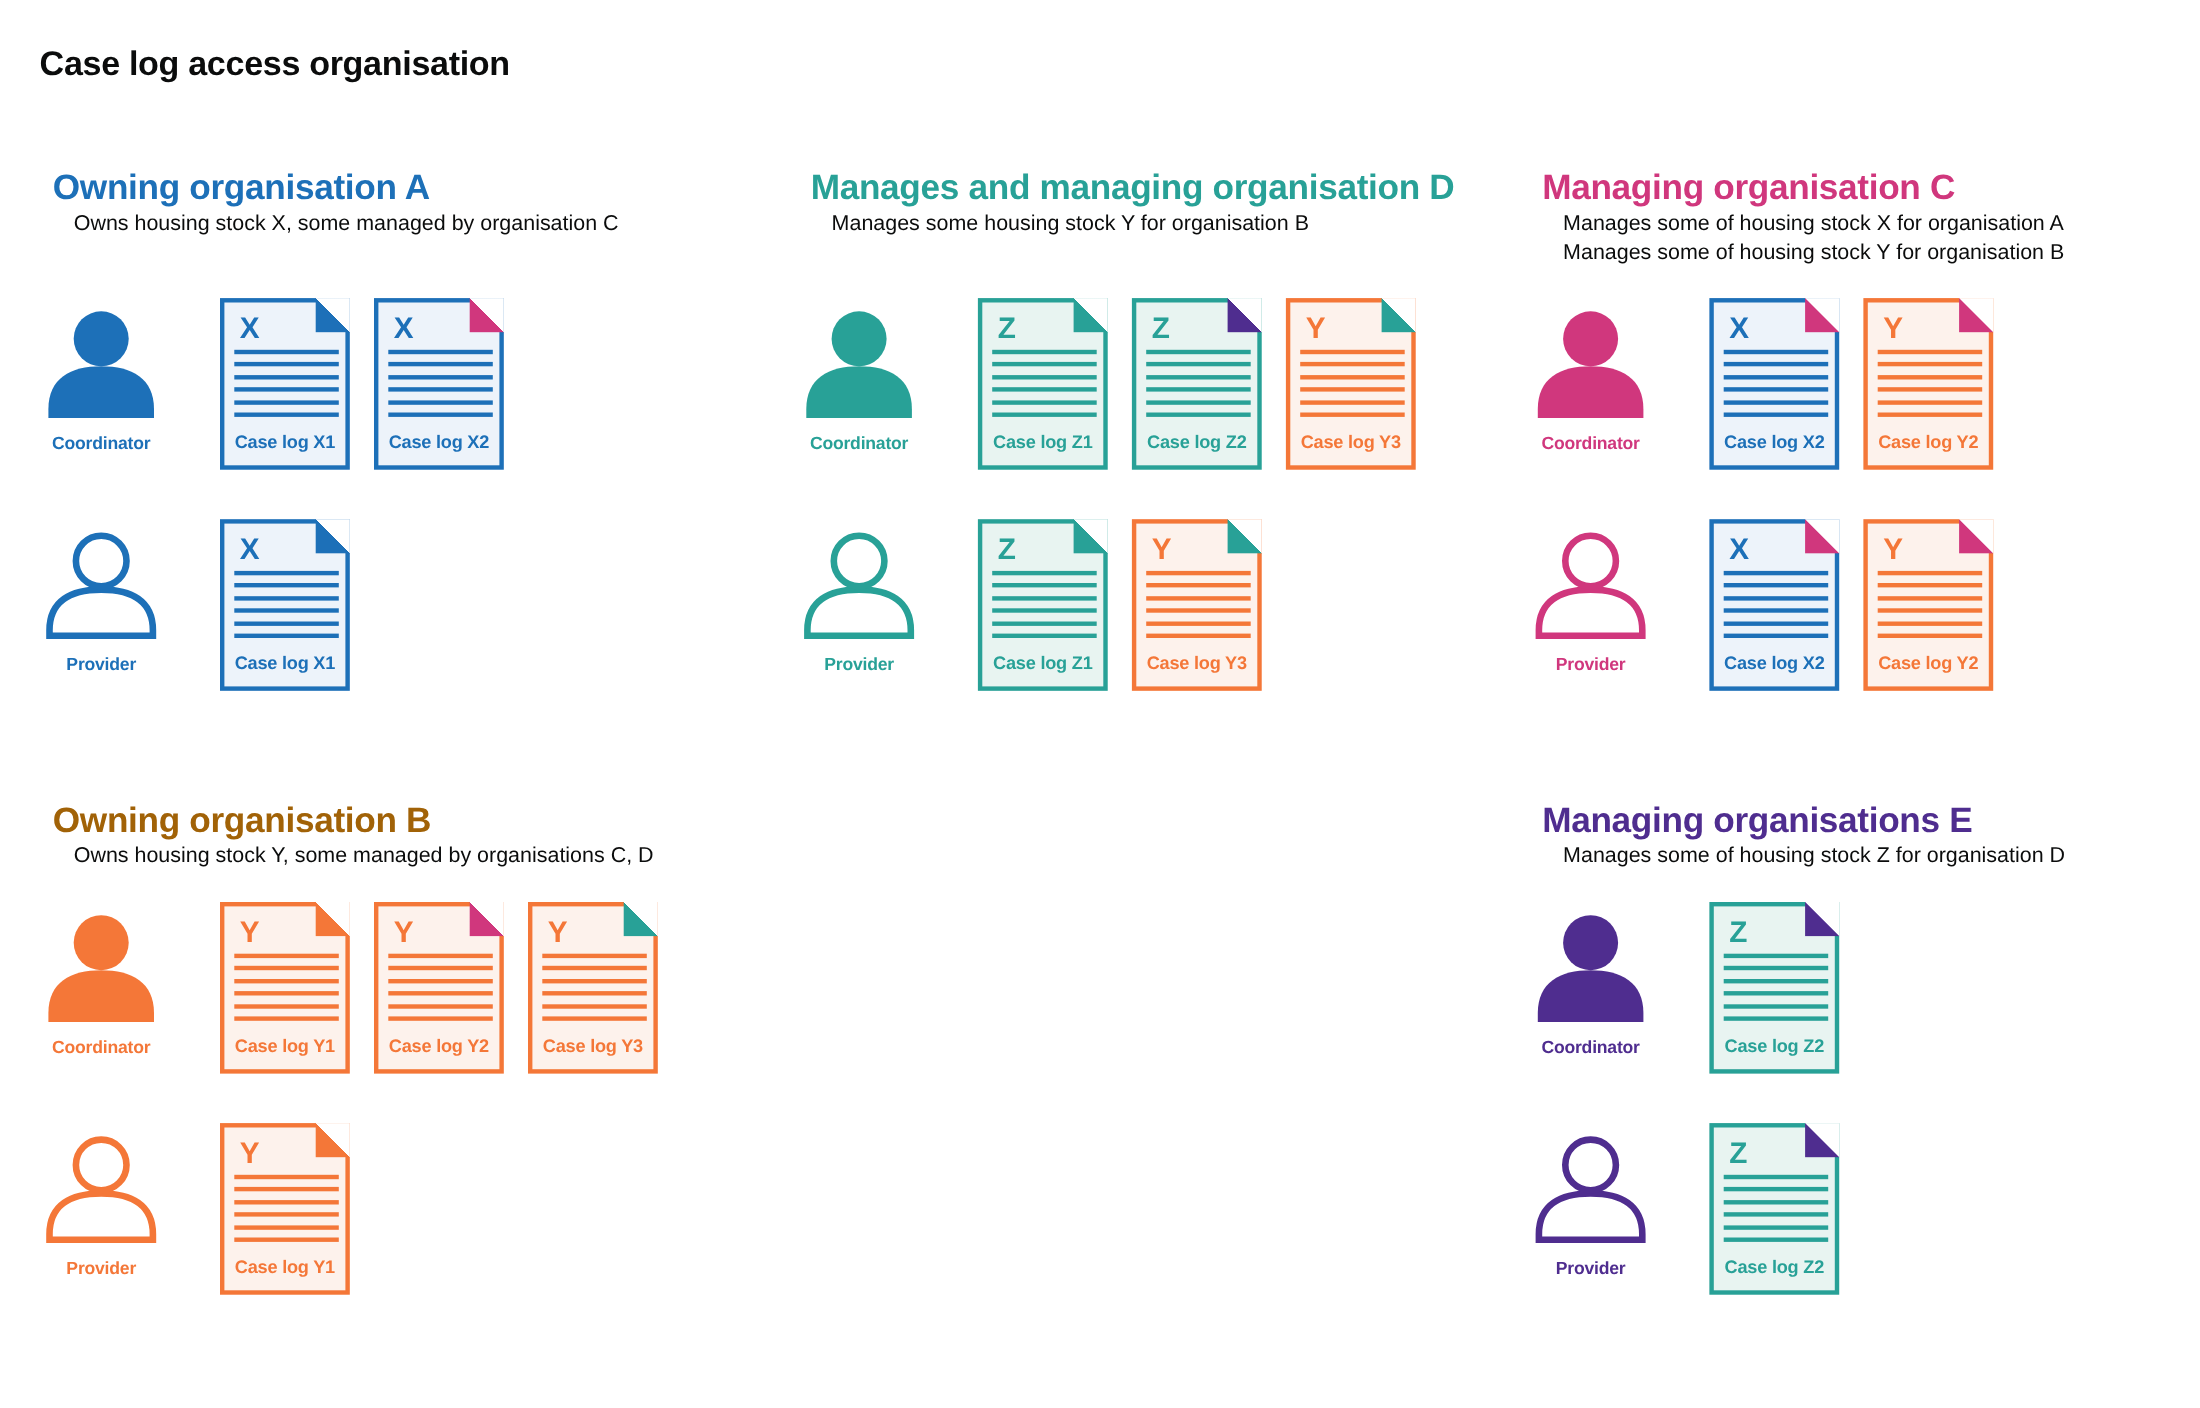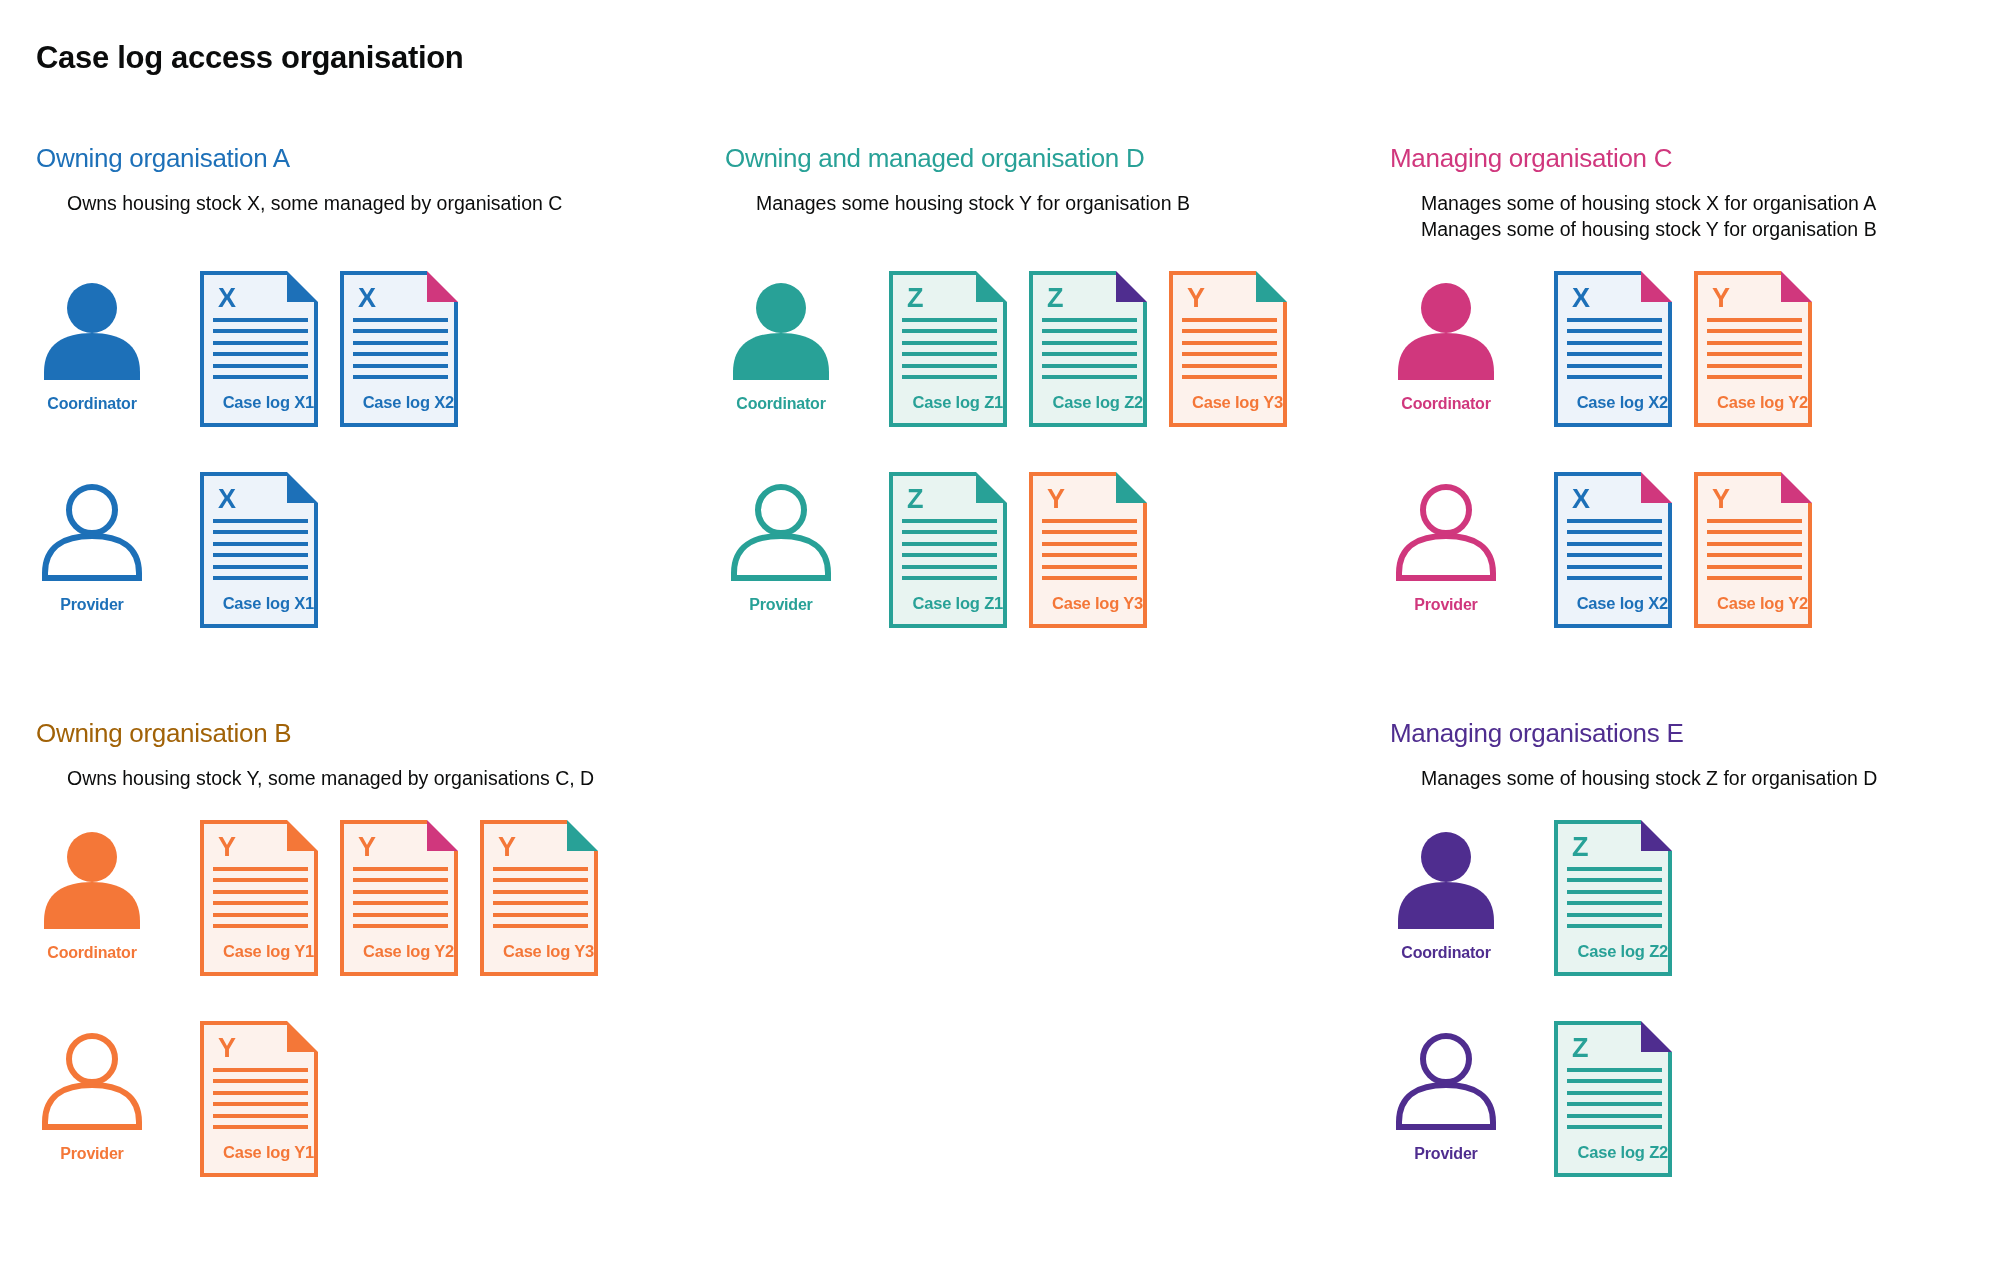--- a/index.html
+++ b/index.html
@@ -12,22 +12,22 @@
     overflow:hidden;
   }
   #page-title{
     position:absolute;left:36px;top:40px;margin:0;
     font-size:31px;font-weight:700;letter-spacing:-0.3px;color:#0b0c0c;
   }
   section.org{
     position:absolute;width:640px;height:575px;margin:0;
   }
   section.org h2{
-    margin:0;position:absolute;left:0;top:0;
-    font-size:26px;font-weight:400;letter-spacing:-0.3px;line-height:30px;
+    margin:12px;position:absolute;left:0;top:0;
+    font-size:32px;font-weight:700;letter-spacing:-0.3px;line-height:30px;
   }
   .desc{position:absolute;left:0;top:47px;margin-left:31px;}
   .desc-line{
     font-size:19.5px;line-height:26px;color:#0b0c0c;white-space:nowrap;
   }
   .row{position:absolute;left:0;display:flex;align-items:flex-start;}
   .pblock{width:112px;margin-right:52px;text-align:center;flex:none;}
   .person{display:block;margin:11px auto 0;}
   .pname{margin-top:15px;font-weight:700;font-size:16px;letter-spacing:-0.2px;}
   .doc{
@@ -41,21 +41,21 @@
     position:absolute;top:-4px;right:-4px;width:31px;height:31px;
     background:linear-gradient(to bottom left,#ffffff 0 49.6%,var(--fc) 50.4%);
   }
   .letter{
     position:absolute;top:10px;left:14px;
     font-size:27px;font-weight:700;line-height:1;color:var(--dc);
   }
   .lines{position:absolute;top:43px;left:9px;right:6px;display:block;}
   .lines i{display:block;height:4px;background:var(--dc);margin-bottom:7.4px;}
   .doclabel{
-    position:absolute;bottom:11px;left:0;right:0;text-align:right;
+    position:absolute;bottom:11px;left:0;right:0;text-align:center;
     font-weight:700;font-size:16.5px;letter-spacing:-0.2px;color:var(--dc);
     white-space:nowrap;
   }
 </style>
 </head>
 <body>
 
 <h1 id="page-title">Case log access organisation</h1>
 <div id="sections">
     <section class="org" style="left: 36px; top: 143px;">
@@ -115,21 +115,21 @@
             <i></i>
             <i></i>
             <i></i>
             <i></i>
           </span>
           <span class="doclabel">Case log X1</span>
         </div>
       </div>
     </section>
     <section class="org" style="left: 725px; top: 143px;">
-      <h2 style="color: rgb(40, 161, 151);">Owning and managed organisation D</h2>
+      <h2 style="color: rgb(40, 161, 151);">Manages and managing organisation D</h2>
       <div class="desc">
         <div class="desc-line">Manages some housing stock Y for organisation B</div>
       </div>
       <div class="row" style="top: 128px;">
         <div class="pblock">
           <svg class="person" width="104" height="98" viewBox="0 0 104 98">
             <path d="M4 98 L4 90 C4 62 24 51 52 51 C80 51 100 62 100 90 L100 98 Z" fill="#28a197"></path>
             <circle cx="52" cy="26" r="25" fill="#28a197"></circle>
           </svg>
           <div class="pname" style="color:#28a197">Coordinator</div>

